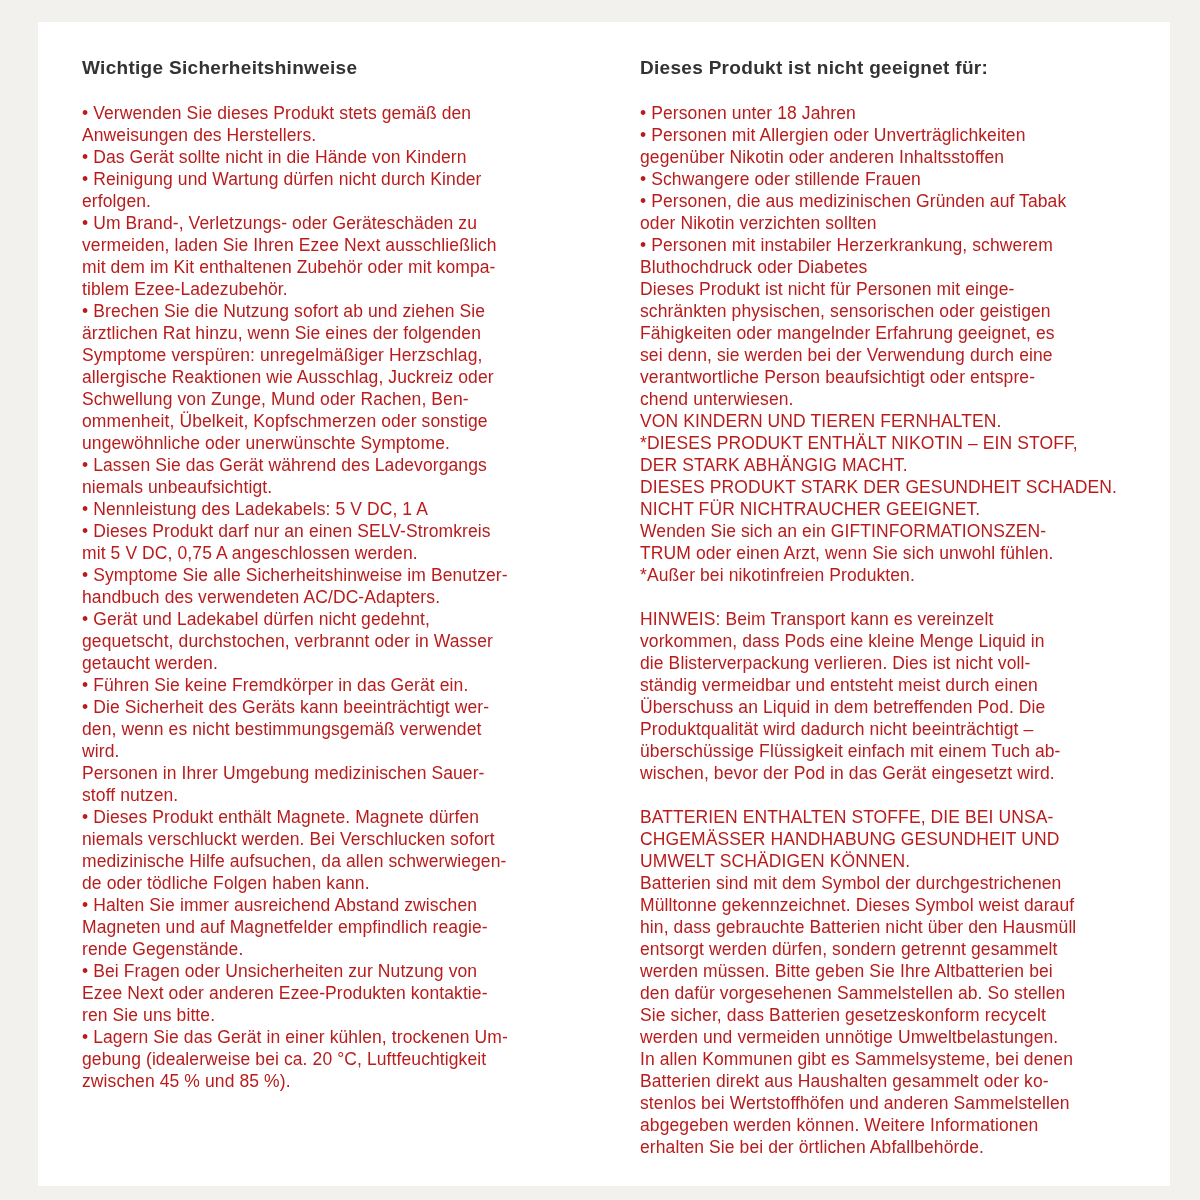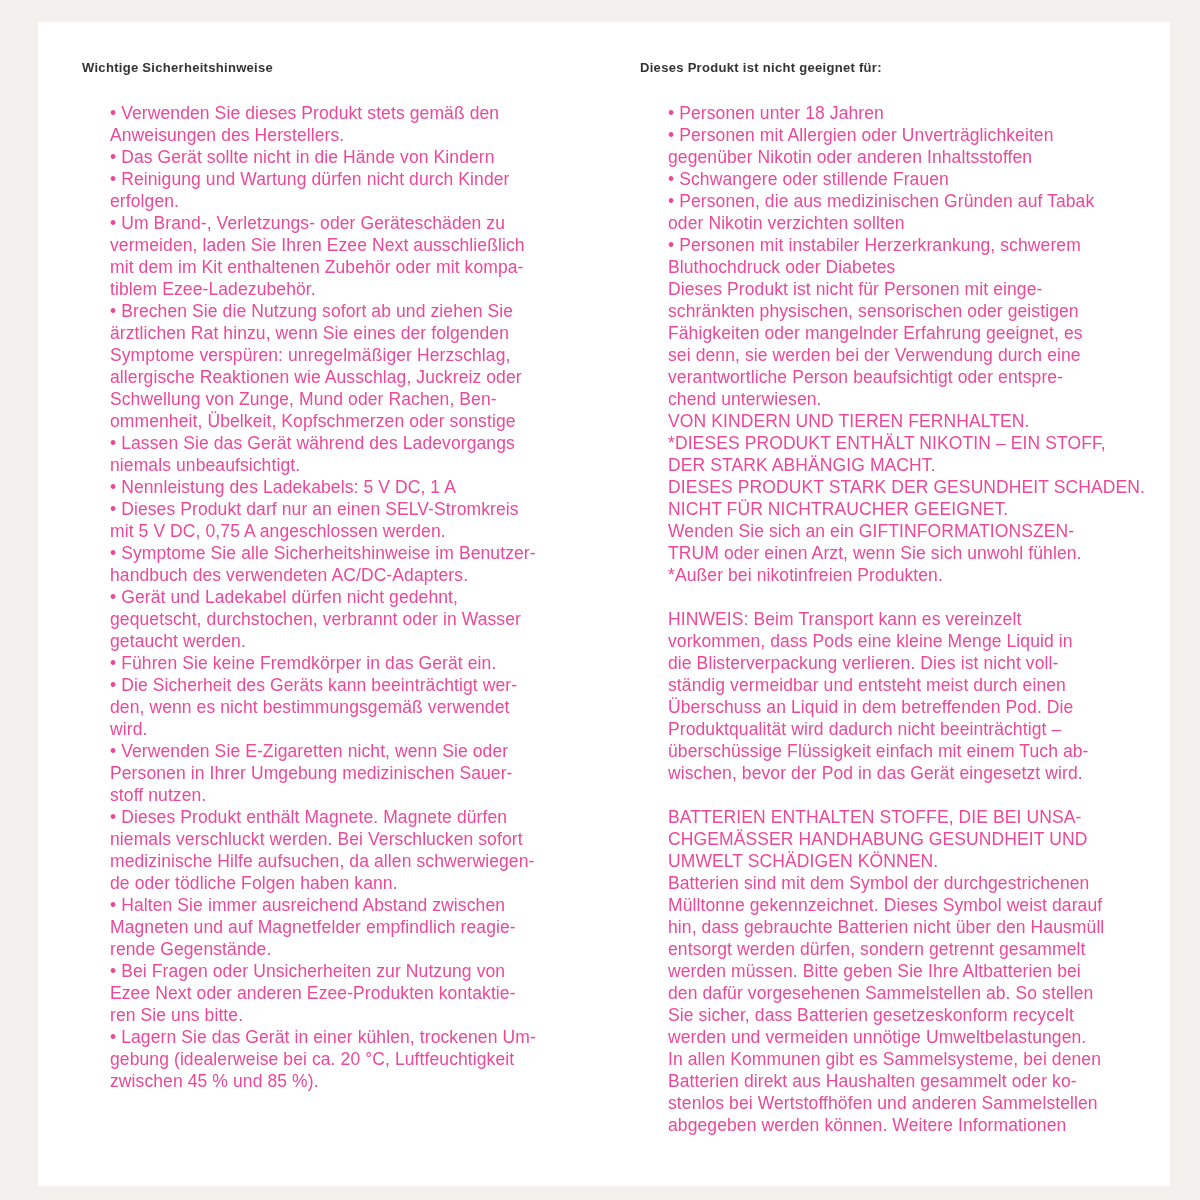--- a/index.html
+++ b/index.html
@@ -15,30 +15,30 @@
     width: 1132px; height: 1164px;
     background: #ffffff;
     display: flex;
     padding: 34px 30px 0 44px;
     gap: 38px;
   }
 
   .col { width: 520px; flex: 0 0 520px; }
 
   .col-heading {
-    font-size: 13px;
+    font-size: 19px;
     font-weight: 700;
     color: #333333;
     letter-spacing: 0.3px;
     line-height: 24px;
     margin-bottom: 22px;
     white-space: nowrap;
   }
 
-  .col-body { color: #ec4899; margin-left: 28px; }
+  .col-body { color: #b91c1c; }
 
   .line {
     font-size: 17.5px;
     line-height: 22px;
     letter-spacing: 0.1px;
     white-space: nowrap;
   }
 </style>
 </head>
 <body>
@@ -56,35 +56,35 @@
         <div class="line">• Um Brand-, Verletzungs- oder Geräteschäden zu</div>
         <div class="line">vermeiden, laden Sie Ihren Ezee Next ausschließlich</div>
         <div class="line">mit dem im Kit enthaltenen Zubehör oder mit kompa-</div>
         <div class="line">tiblem Ezee-Ladezubehör.</div>
         <div class="line">• Brechen Sie die Nutzung sofort ab und ziehen Sie</div>
         <div class="line">ärztlichen Rat hinzu, wenn Sie eines der folgenden</div>
         <div class="line">Symptome verspüren: unregelmäßiger Herzschlag,</div>
         <div class="line">allergische Reaktionen wie Ausschlag, Juckreiz oder</div>
         <div class="line">Schwellung von Zunge, Mund oder Rachen, Ben-</div>
         <div class="line">ommenheit, Übelkeit, Kopfschmerzen oder sonstige</div>
+        <div class="line">ungewöhnliche oder unerwünschte Symptome.</div>
         <div class="line">• Lassen Sie das Gerät während des Ladevorgangs</div>
         <div class="line">niemals unbeaufsichtigt.</div>
         <div class="line">• Nennleistung des Ladekabels: 5 V DC, 1 A</div>
         <div class="line">• Dieses Produkt darf nur an einen SELV-Stromkreis</div>
         <div class="line">mit 5 V DC, 0,75 A angeschlossen werden.</div>
         <div class="line">• Symptome Sie alle Sicherheitshinweise im Benutzer-</div>
         <div class="line">handbuch des verwendeten AC/DC-Adapters.</div>
         <div class="line">• Gerät und Ladekabel dürfen nicht gedehnt,</div>
         <div class="line">gequetscht, durchstochen, verbrannt oder in Wasser</div>
         <div class="line">getaucht werden.</div>
         <div class="line">• Führen Sie keine Fremdkörper in das Gerät ein.</div>
         <div class="line">• Die Sicherheit des Geräts kann beeinträchtigt wer-</div>
         <div class="line">den, wenn es nicht bestimmungsgemäß verwendet</div>
         <div class="line">wird.</div>
-        <div class="line">• Verwenden Sie E-Zigaretten nicht, wenn Sie oder</div>
         <div class="line">Personen in Ihrer Umgebung medizinischen Sauer-</div>
         <div class="line">stoff nutzen.</div>
         <div class="line">• Dieses Produkt enthält Magnete. Magnete dürfen</div>
         <div class="line">niemals verschluckt werden. Bei Verschlucken sofort</div>
         <div class="line">medizinische Hilfe aufsuchen, da allen schwerwiegen-</div>
         <div class="line">de oder tödliche Folgen haben kann.</div>
         <div class="line">• Halten Sie immer ausreichend Abstand zwischen</div>
         <div class="line">Magneten und auf Magnetfelder empfindlich reagie-</div>
         <div class="line">rende Gegenstände.</div>
         <div class="line">• Bei Fragen oder Unsicherheiten zur Nutzung von</div>
@@ -139,16 +139,17 @@
         <div class="line">hin, dass gebrauchte Batterien nicht über den Hausmüll</div>
         <div class="line">entsorgt werden dürfen, sondern getrennt gesammelt</div>
         <div class="line">werden müssen. Bitte geben Sie Ihre Altbatterien bei</div>
         <div class="line">den dafür vorgesehenen Sammelstellen ab. So stellen</div>
         <div class="line">Sie sicher, dass Batterien gesetzeskonform recycelt</div>
         <div class="line">werden und vermeiden unnötige Umweltbelastungen.</div>
         <div class="line">In allen Kommunen gibt es Sammelsysteme, bei denen</div>
         <div class="line">Batterien direkt aus Haushalten gesammelt oder ko-</div>
         <div class="line">stenlos bei Wertstoffhöfen und anderen Sammelstellen</div>
         <div class="line">abgegeben werden können. Weitere Informationen</div>
+        <div class="line">erhalten Sie bei der örtlichen Abfallbehörde.</div>
       </div>
   </div>
 
 </div>
 
 </body></html>

